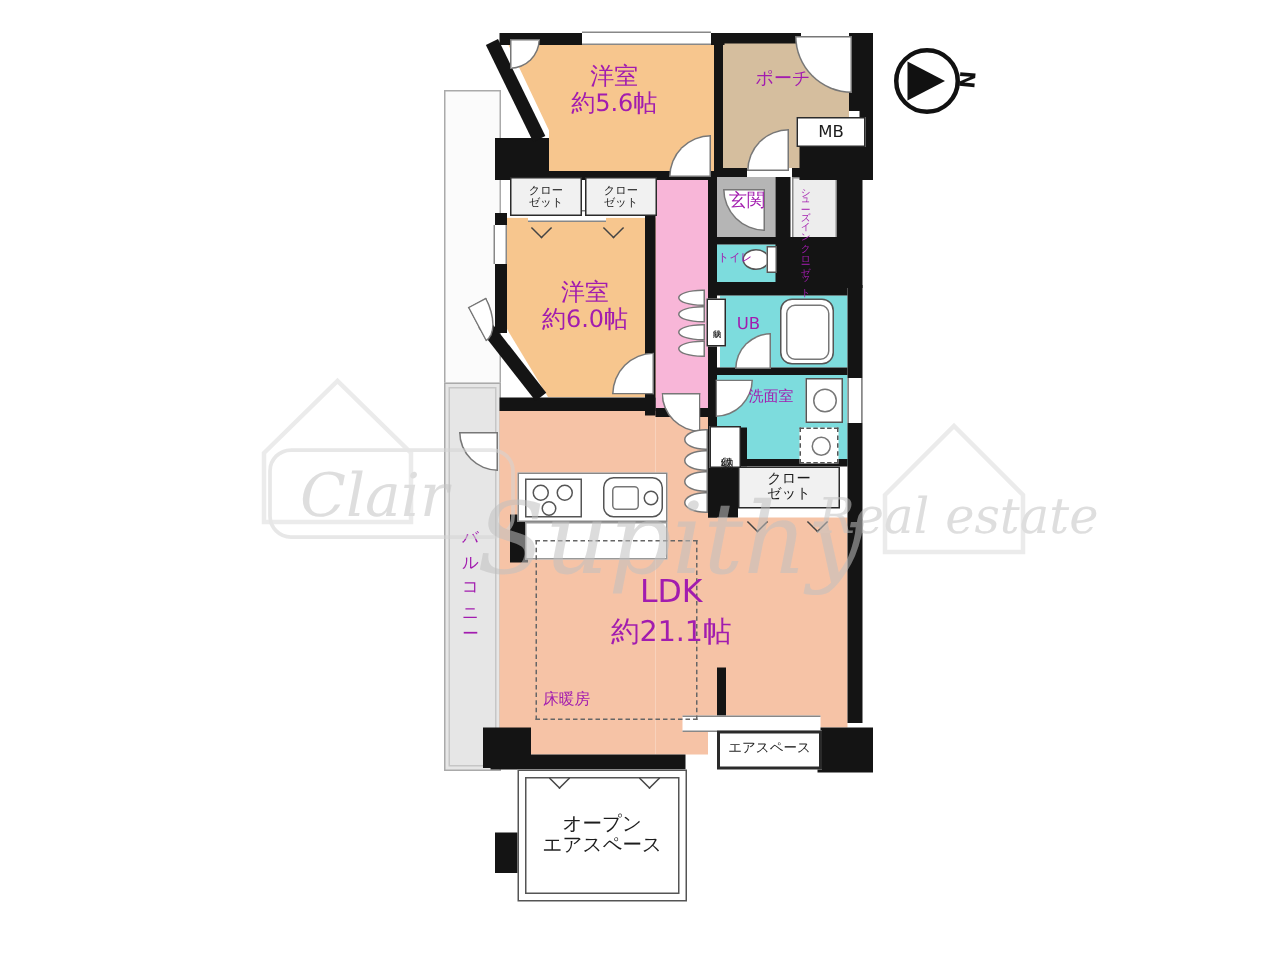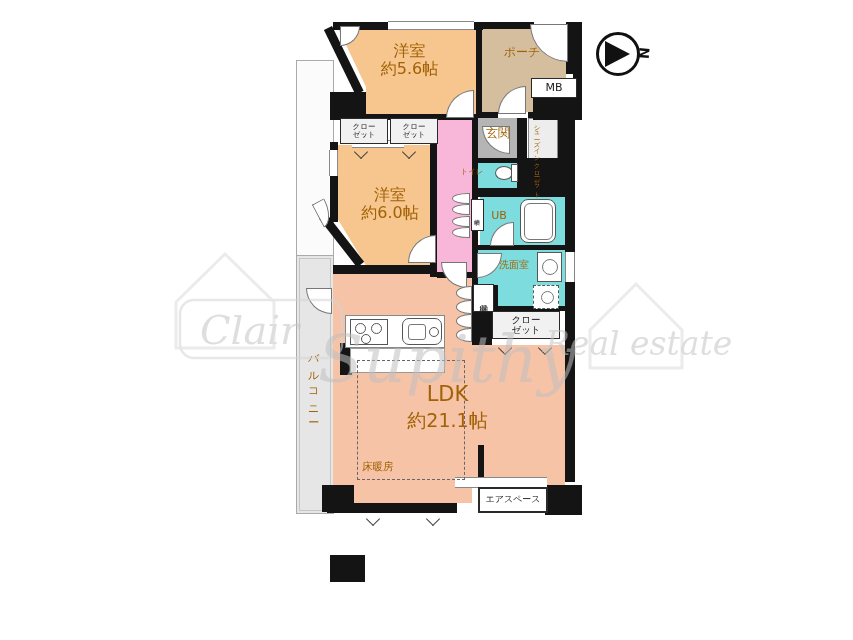--- a/index.html
+++ b/index.html
@@ -1,21 +1,21 @@
 <!DOCTYPE html>
 <html><head>
 <meta charset="utf-8">
 <style>
   html,body{margin:0;padding:0;background:#fff;}
   .canvas{position:relative;width:853px;height:640px;background:#fff;overflow:hidden;
           font-family:"DejaVu Sans",sans-serif;color:#1c1c1c;}
   .abs{position:absolute;}
   .wall{position:absolute;background:#141414;}
   .room{position:absolute;}
-  .lab{position:absolute;color:#a16207;line-height:1.15;text-align:center;white-space:nowrap;}
+  .lab{position:absolute;color:#a21caf;line-height:1.15;text-align:center;white-space:nowrap;}
   .vlab{writing-mode:vertical-rl;text-orientation:upright;white-space:nowrap;}
   .arc{position:absolute;background:#fff;border:1.4px solid #777;box-sizing:border-box;}
   .win{position:absolute;background:#fff;border-top:1.2px solid #888;border-bottom:1.2px solid #888;box-sizing:border-box;}
   .vee{position:absolute;width:9px;height:9px;border-left:1.4px solid #444;border-bottom:1.4px solid #444;transform:rotate(-45deg);}
   .fix{position:absolute;background:#fff;border:1.2px solid #555;box-sizing:border-box;}
   .petal{position:absolute;background:#fff;border:1.2px solid #777;box-sizing:border-box;border-radius:90% 0 0 90% / 50% 0 0 50%;}
   .boxlab{position:absolute;background:#f1f1f1;border:1.4px solid #2a2a2a;box-sizing:border-box;
           display:flex;align-items:center;justify-content:center;text-align:center;line-height:1.1;}
   .wm{position:absolute;left:0;top:0;pointer-events:none;opacity:.55;}
 </style>
@@ -146,39 +146,42 @@
   </div>
   <div class="boxlab" style="left:473px;top:284px;width:21px;height:28px;font-size:8.5px;background:#fff;">
     <span class="vlab">収納</span>
   </div>
   <div class="boxlab" style="left:531px;top:78px;width:46px;height:20px;font-size:11px;background:#fff;">
     <span>MB</span>
   </div>
   <div class="boxlab" style="left:478px;top:487px;width:70px;height:26px;font-size:9px;background:#fff;border-width:2px;">
     <span>エアスペース</span>
   </div>
+  <div class="boxlab" style="left:345px;top:513px;width:113px;height:88px;font-size:13px;background:#fff;border-width:1.4px;border-color:#555;outline:1.3px solid #555;outline-offset:-6px;">
+    <span><span>オープン</span><br><span>エアスペース</span></span>
+  </div>
 
   <div class="vee" style="left:356px;top:147px;"></div>
   <div class="vee" style="left:404px;top:147px;"></div>
   <div class="vee" style="left:500px;top:343px;"></div>
   <div class="vee" style="left:540px;top:343px;"></div>
   <div class="vee" style="left:368px;top:514px;"></div>
   <div class="vee" style="left:428px;top:514px;"></div>
 
   <div class="abs" style="left:357px;top:360px;width:106px;height:118px;border:1.5px dashed #666;"></div>
 
   <div class="lab" style="left:352px;top:42px;width:115px;font-size:16px;">
     <span>洋室</span><br><span>約5.6帖</span>
   </div>
   <div class="lab" style="left:492px;top:46px;width:60px;font-size:12px;">ポーチ</div>
   <div class="lab" style="left:479px;top:127px;width:38px;font-size:12px;">玄関</div>
   <div class="lab vlab" style="left:532px;top:121px;height:56px;font-size:6.5px;line-height:1.4;">
     <span>シューズイン</span><span>クローゼット</span>
   </div>
-  <div class="lab" style="left:460px;top:168px;width:24px;font-size:7.5px;">トイレ</div>
+  <div class="lab" style="left:478px;top:168px;width:24px;font-size:7.5px;">トイレ</div>
   <div class="lab" style="left:486px;top:210px;width:26px;font-size:11px;">UB</div>
   <div class="lab" style="left:494px;top:259px;width:40px;font-size:10px;">洗面室</div>
   <div class="lab" style="left:335px;top:186px;width:110px;font-size:16px;">
     <span>洋室</span><br><span>約6.0帖</span>
   </div>
   <div class="lab vlab" style="left:306px;top:326px;height:115px;font-size:11px;letter-spacing:5px;">バルコニー</div>
   <div class="lab" style="left:385px;top:381px;width:125px;font-size:21px;line-height:1.25;">
     <span>LDK</span><br><span style="font-size:19px;">約21.1帖</span>
   </div>
   <div class="lab" style="left:362px;top:460px;width:40px;font-size:10.5px;text-align:left;">床暖房</div>

